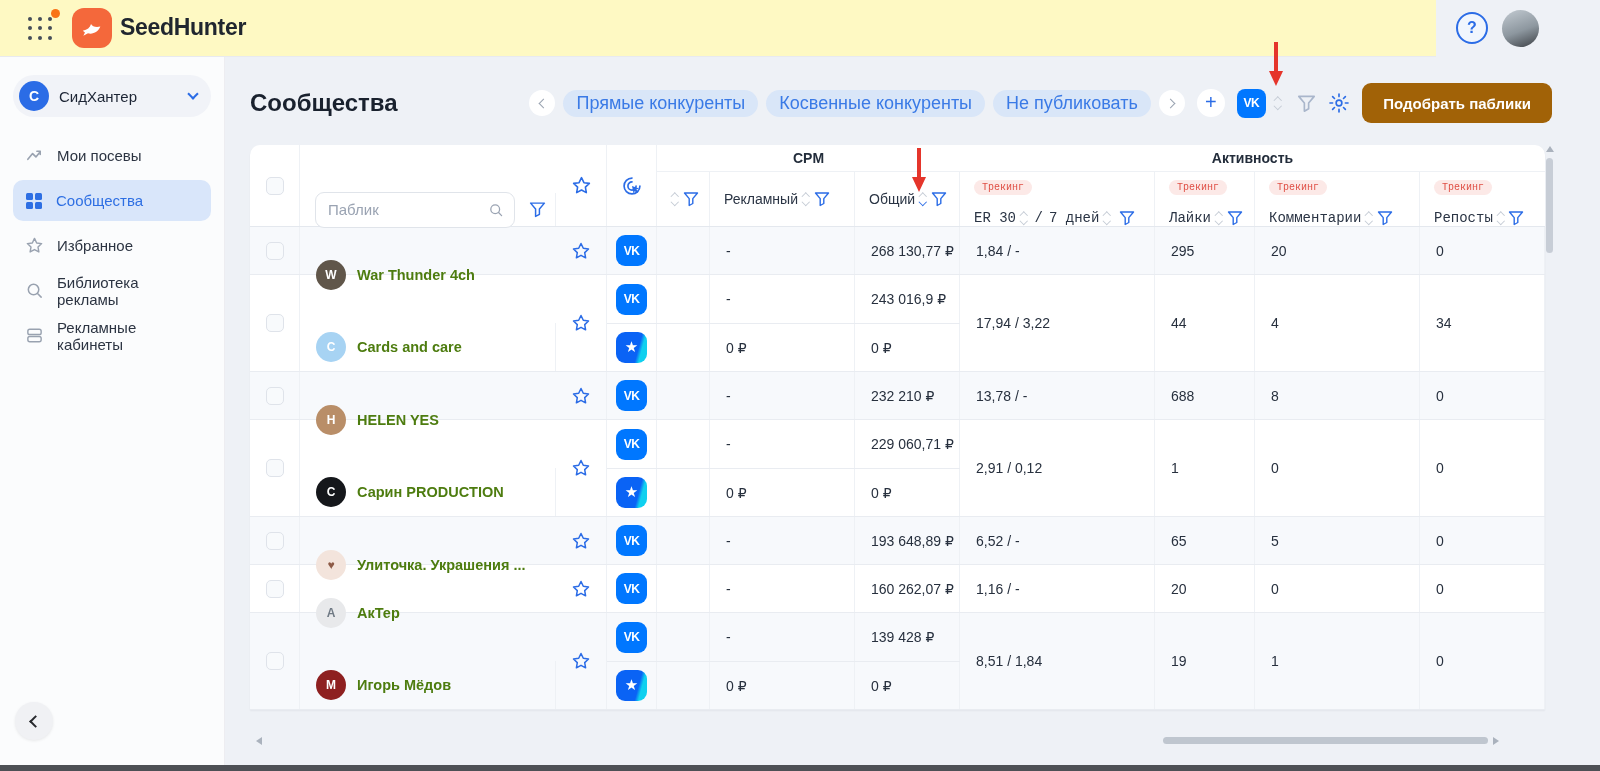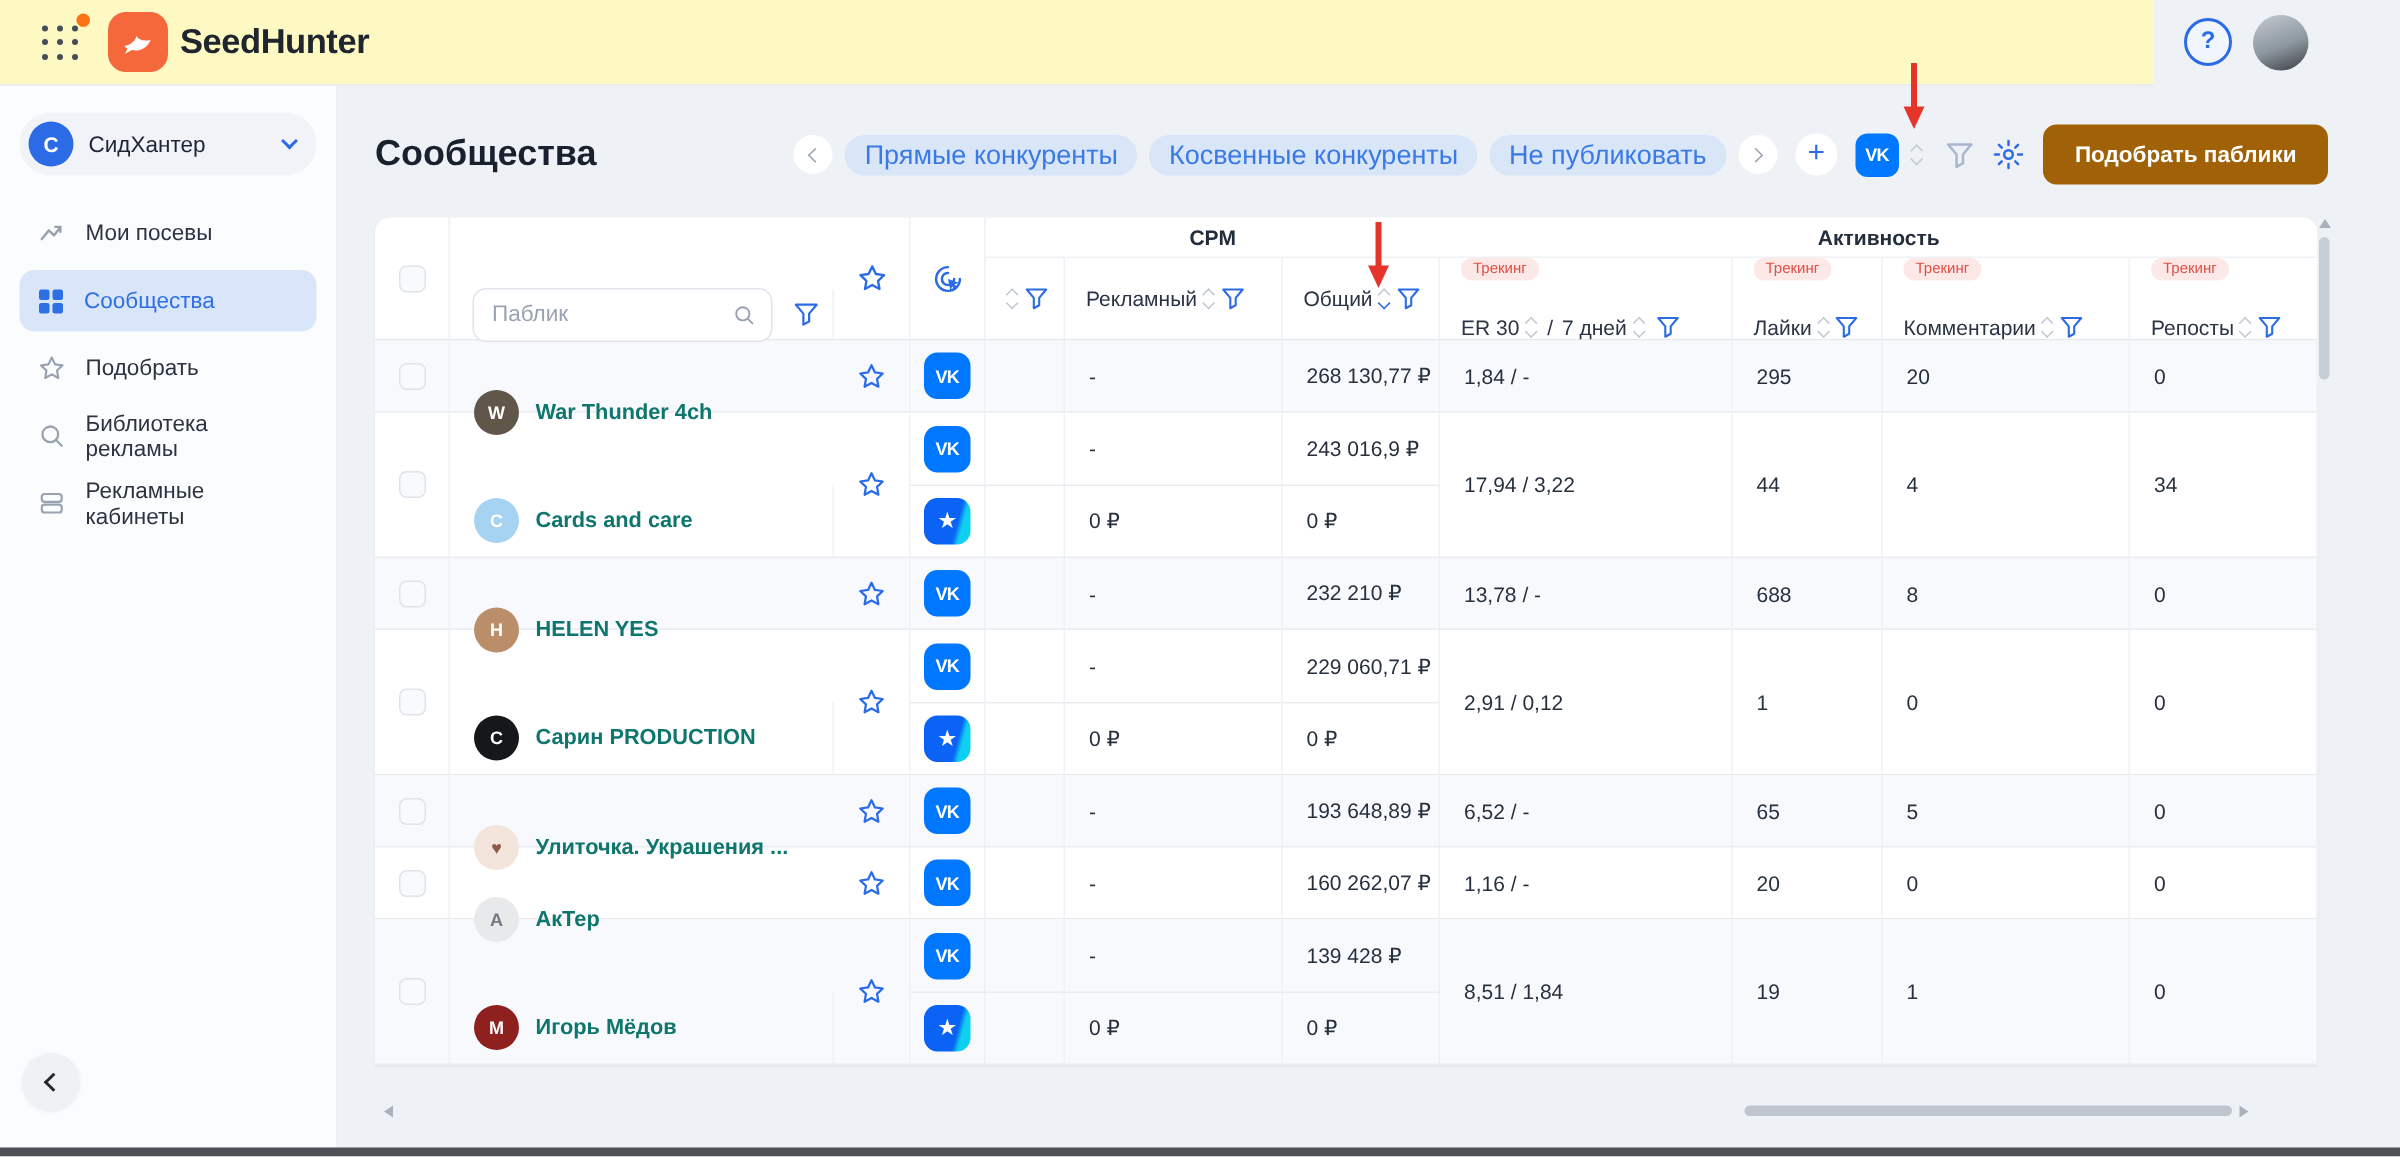--- a/index.html
+++ b/index.html
@@ -59,21 +59,21 @@
   .c-name  { width:256px; flex:0 0 256px;margin-top:48px; }
   .c-star  { width:51px; flex:0 0 51px; }
   .c-plat  { width:50px; flex:0 0 50px; }
   .hcell.c-name { justify-content:flex-start; padding-left:15px; gap:14px; }
   .hgroup { display:flex; flex-direction:column; }
   .hgroup.cpm { width:303px; flex:0 0 303px; }
   .hgroup.act { width:585px; flex:0 0 585px; }
   .ghead { height:27px; display:flex; align-items:center; justify-content:center; font-size:14px; font-weight:600; color:#232d3b; border-bottom:1px solid #eef1f5; }
   .gcols { flex:1; display:flex; }
   .hsub { display:flex; align-items:center; padding-left:14px; border-right:1px solid #eef1f5; font-size:14px; font-weight:500; color:#2a3444; }
-  .hsub.stack { flex-direction:column; align-items:flex-start; justify-content:space-between; gap:15px; }
+  .hsub.stack { flex-direction:column; align-items:flex-start; justify-content:flex-end; gap:15px;font-family:Liberation Mono, monospace; }
   .hsub .lblrow { display:flex; align-items:center; }
   .w-cpm1 { width:53px; flex:0 0 53px; }
   .w-ad { width:145px; flex:0 0 145px; }
   .w-total { width:105px; flex:0 0 105px; }
   .w-er { width:195px; flex:0 0 195px; }
   .w-likes { width:100px; flex:0 0 100px; }
   .w-comm { width:165px; flex:0 0 165px; }
   .w-rep { width:125px; flex:0 0 125px; border-right:none; }
   .badge { font-size:10px; color:#df4f45; background:#fce9e7; border-radius:9px; padding:2.5px 8px; line-height:1; }
   .search-box { width:200px; height:36px; border:1px solid #e0e4ea; border-radius:9px; background:#fff; display:flex; align-items:center; padding:0 10px 0 12px; }
@@ -85,21 +85,21 @@
   .trow.light { background:#f7f9fc; }
   .cell { display:flex; align-items:center; border-right:1px solid #eef1f5; font-size:14px; color:#27303e; }
   .cell.center { justify-content:center; }
   .cell.pad { padding-left:16px; }
   .c-sub { width:353px; flex:0 0 353px; display:flex; flex-direction:column; }
   .sub-row { height:48px; display:flex; }
   .sub-row + .sub-row { border-top:1px solid #e9ecf1; }
   .row-h1 { height:48px; }
   .row-h2 { height:97px; }
   .avatar { width:30px; height:30px; border-radius:50%; display:flex; align-items:center; justify-content:center; font-size:12px; font-weight:700; flex:0 0 30px; }
-  .comm-link { margin-left:11px; font-size:14.5px; font-weight:600; color:#0f766e; cursor:pointer; text-decoration:none; white-space:nowrap; overflow:hidden; text-overflow:ellipsis; }
+  .comm-link { margin-left:11px; font-size:14.5px; font-weight:600; color:#4d7c0f; cursor:pointer; text-decoration:none; white-space:nowrap; overflow:hidden; text-overflow:ellipsis; }
   .star-btn { cursor:pointer; display:flex; }
   .vk-cell-badge { width:31px; height:31px; border-radius:9px; background:#0077ff; color:#fff; font-size:12px; font-weight:800; display:flex; align-items:center; justify-content:center; letter-spacing:-0.5px; cursor:pointer; }
   .star-cell-badge { width:31px; height:31px; border-radius:9px; background:linear-gradient(105deg,#0a63f5 68%,#0fd0ef 78%); color:#fff; font-size:15px; display:flex; align-items:center; justify-content:center; cursor:pointer; }
   .star-cell-badge::before { content:"★"; margin-top:-1px; }
 
   
   .vscroll-thumb { position:absolute; left:1546px; top:158px; width:7px; height:95px; border-radius:4px; background:#c7cdd6; z-index:2; cursor:pointer; }
   .vscroll-up { position:absolute; left:1546px; top:146px; width:0; height:0; border-left:4px solid transparent; border-right:4px solid transparent; border-bottom:6px solid #aab2bd; z-index:2; }
   .hscroll-thumb { position:absolute; left:1163px; top:737px; width:325px; height:7px; border-radius:4px; background:#bfc6cf; z-index:2; cursor:pointer; }
   .hscroll-left { position:absolute; left:256px; top:737px; width:0; height:0; border-top:4px solid transparent; border-bottom:4px solid transparent; border-right:6px solid #aab2bd; z-index:2; }
@@ -153,21 +153,21 @@
           <rect x="10" y="1" width="7" height="7" rx="1.5" fill="#2e6fe3"></rect>
           <rect x="1" y="10" width="7" height="7" rx="1.5" fill="#2e6fe3"></rect>
           <rect x="10" y="10" width="7" height="7" rx="1.5" fill="#2e6fe3"></rect>
         </svg>
       <span>Сообщества</span>
     </div>
     <div class="nav-item">
       <svg width="19" height="19" viewBox="0 0 20 20">
           <path d="M10 2.5l2.3 4.8 5.2.7-3.8 3.6.9 5.2L10 14.3l-4.6 2.5.9-5.2L2.5 8l5.2-.7z" stroke="#99a2b0" stroke-width="1.5" fill="none" stroke-linejoin="round"></path>
         </svg>
-      <span>Подобрать</span>
+      <span>Избранное</span>
     </div>
     <div class="nav-item">
       <svg width="19" height="19" viewBox="0 0 20 20">
           <circle cx="9" cy="9" r="5.5" stroke="#99a2b0" stroke-width="1.6" fill="none"></circle>
           <path d="M13.2 13.2L17 17" stroke="#99a2b0" stroke-width="1.6" stroke-linecap="round"></path>
         </svg>
       <span>Библиотека рекламы</span>
     </div>
     <div class="nav-item">
       <svg width="19" height="19" viewBox="0 0 20 20">

